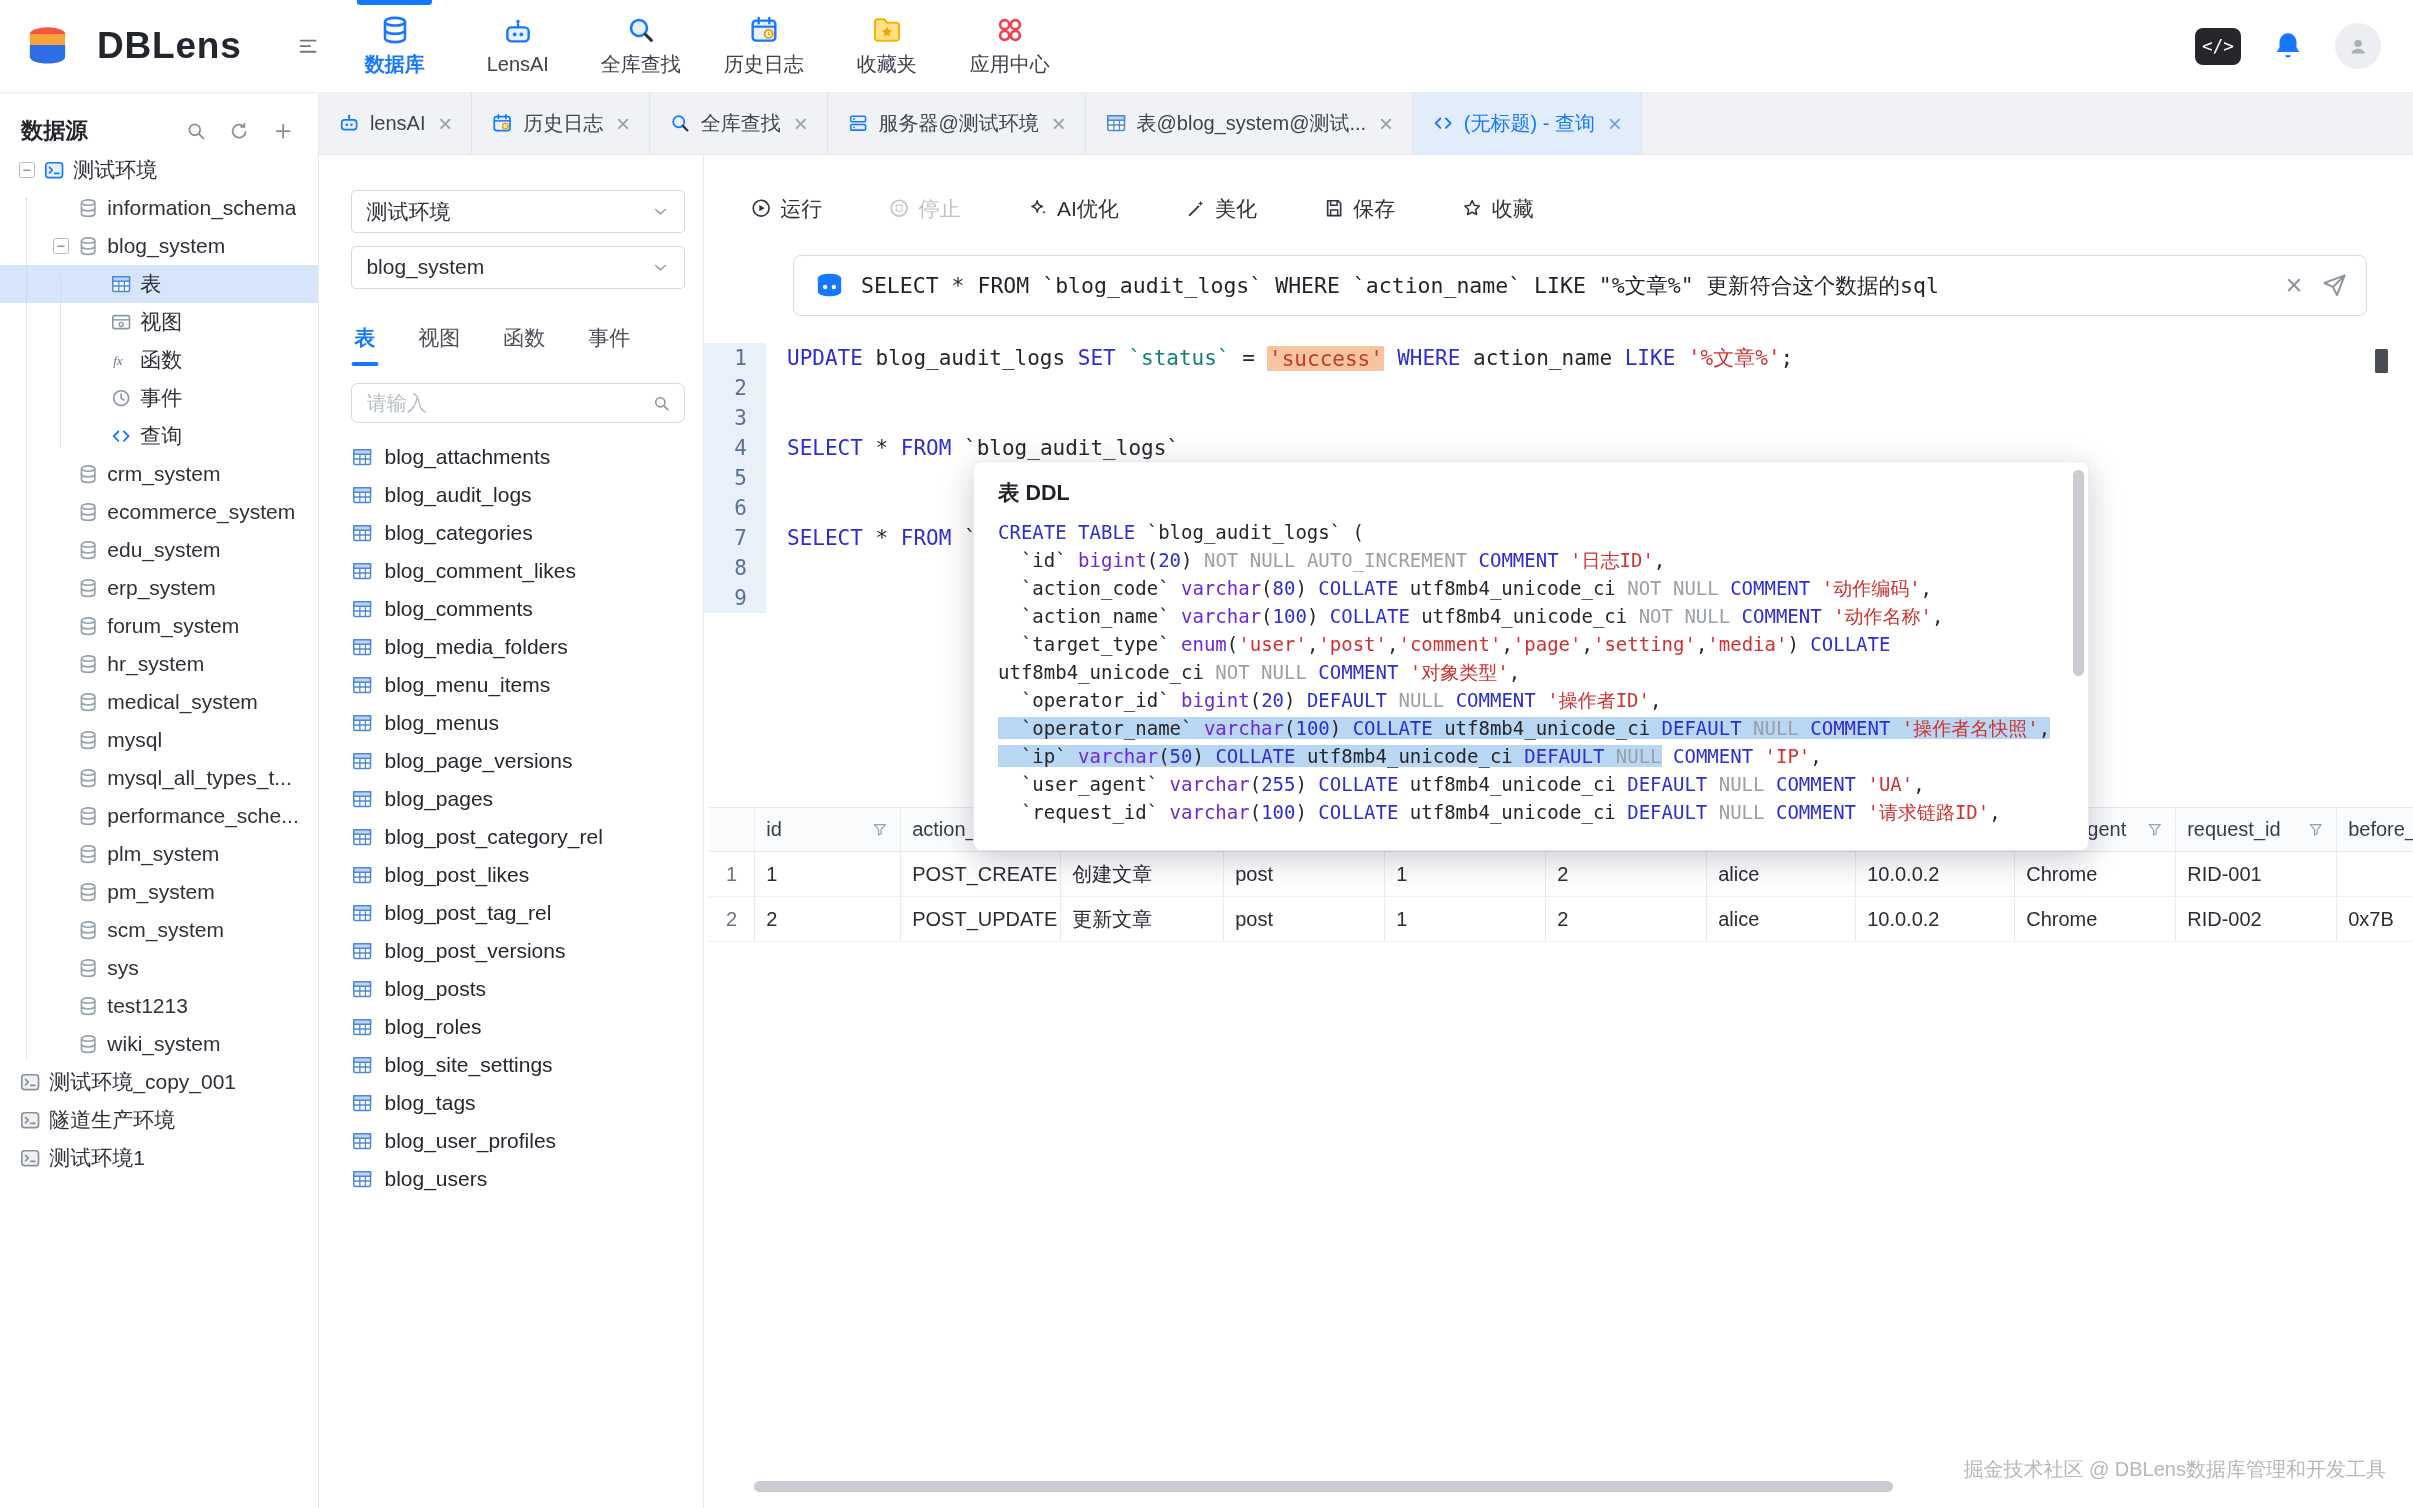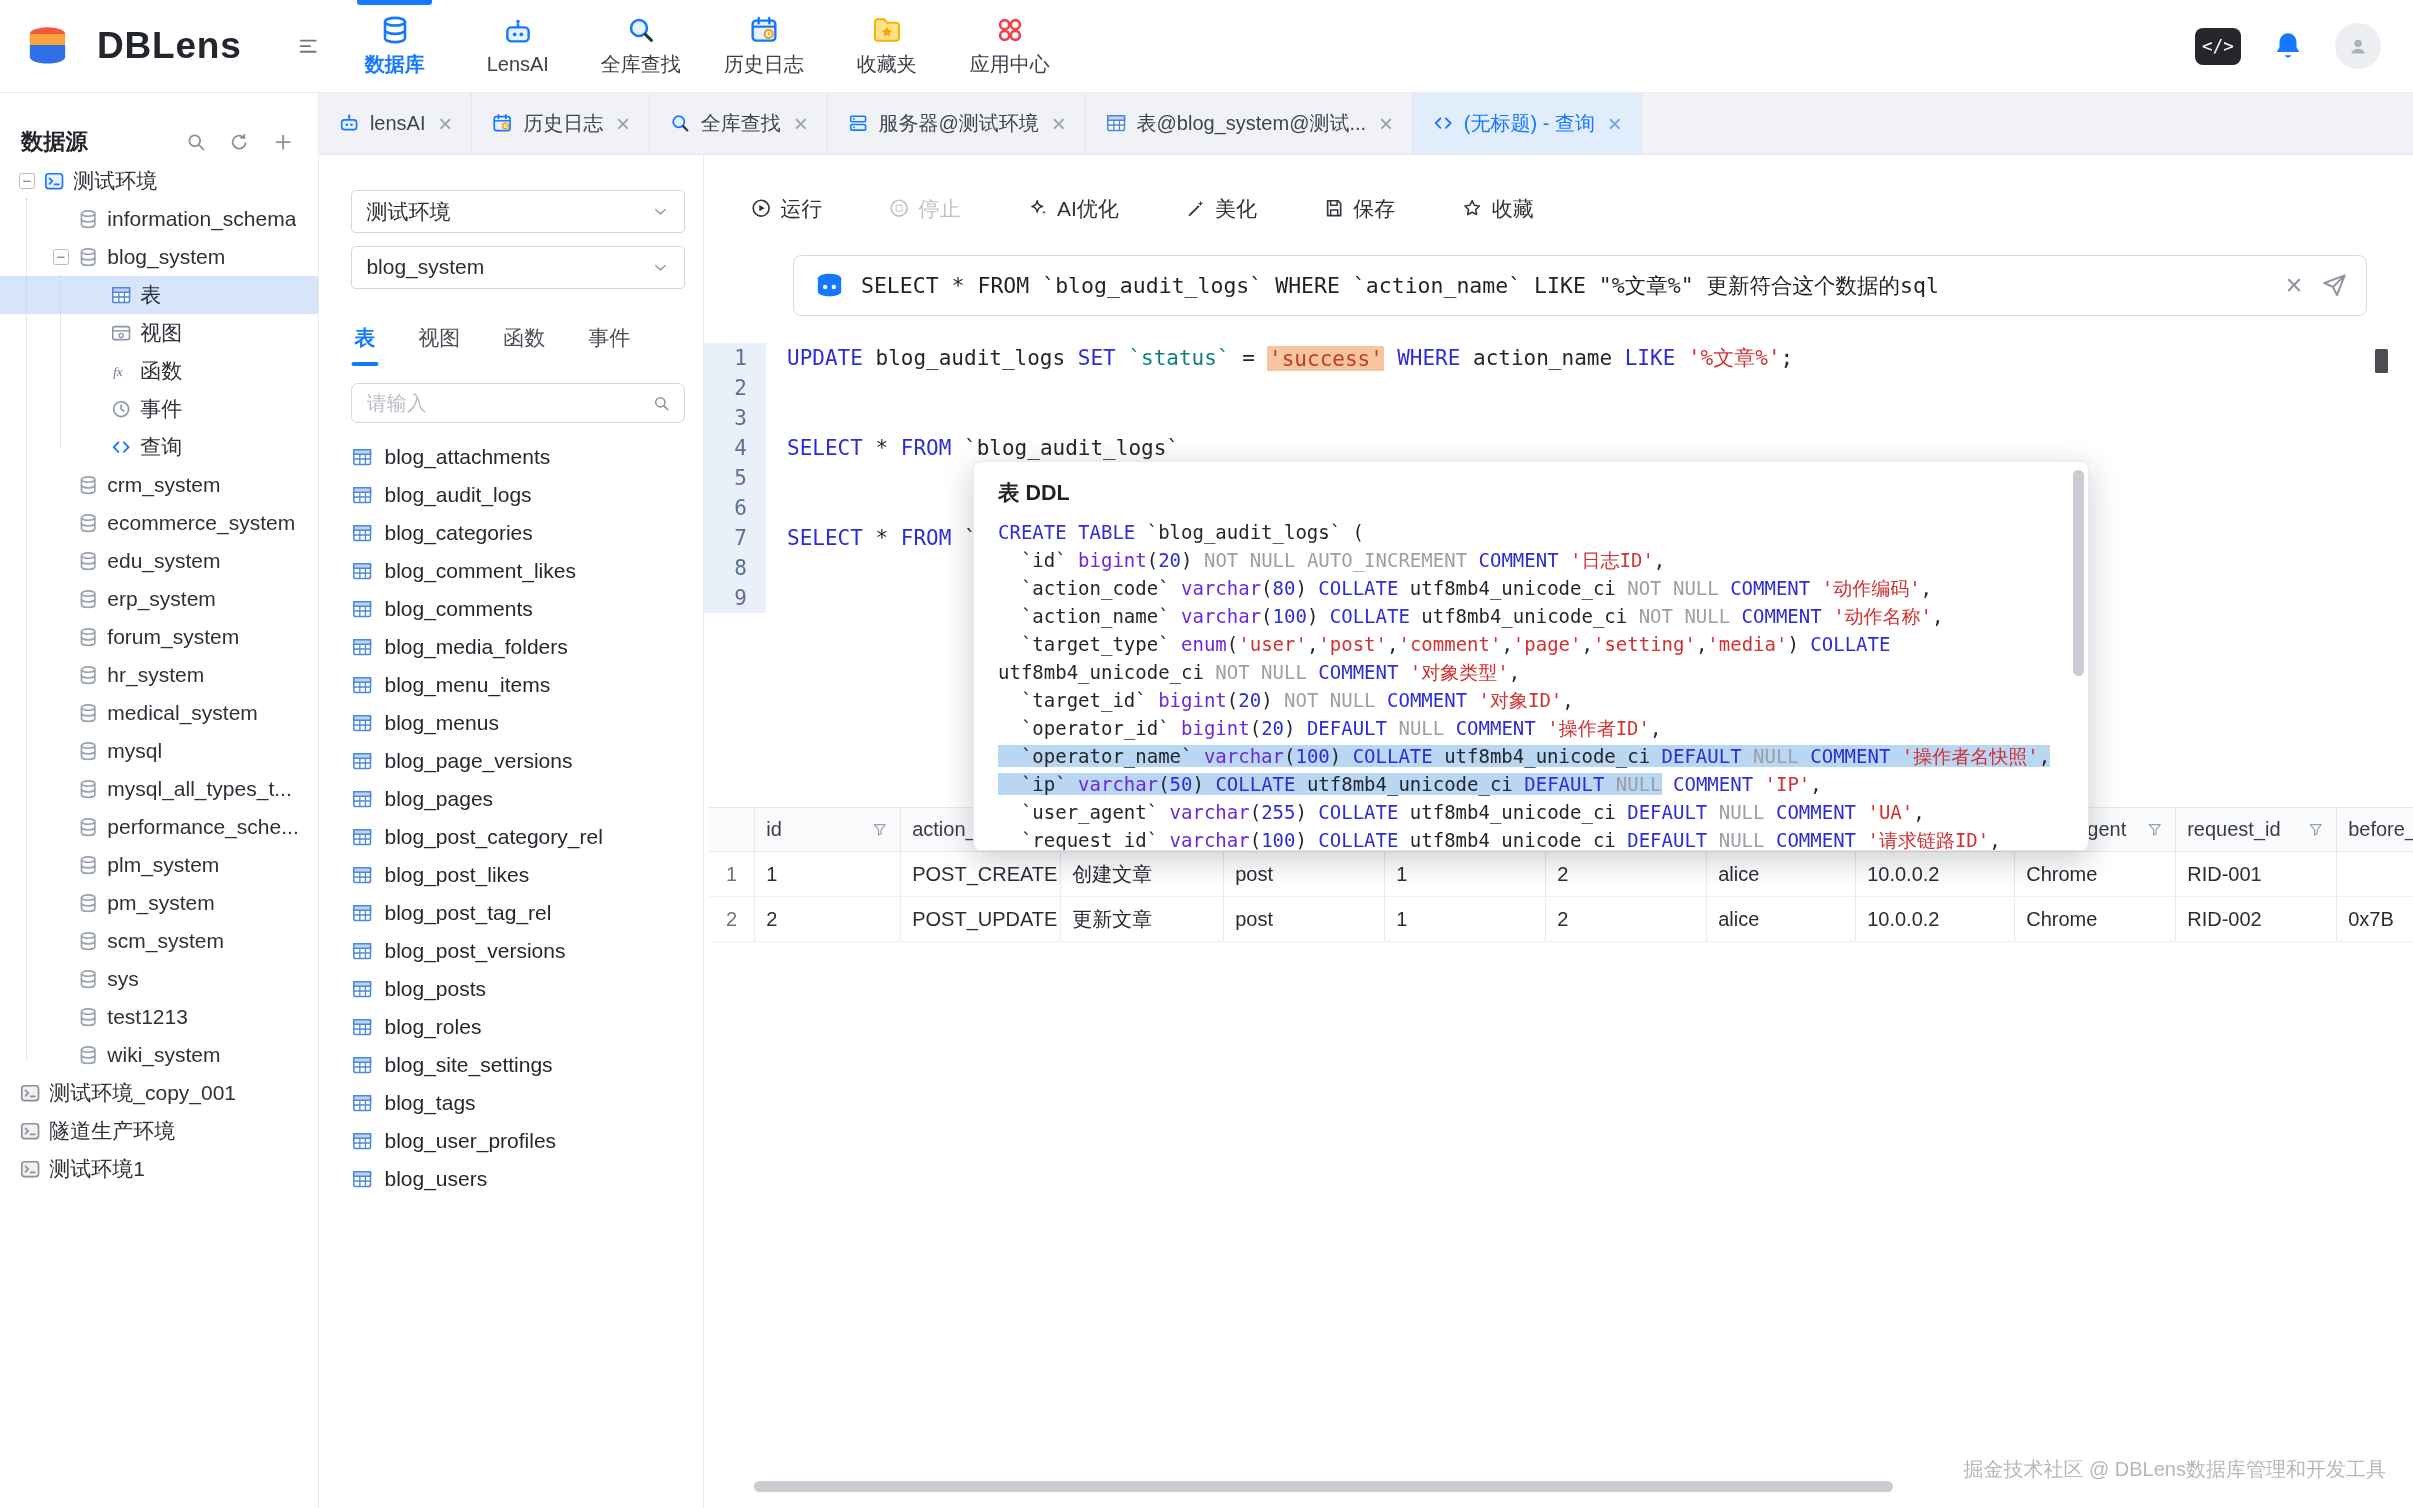--- a/index.html
+++ b/index.html
@@ -28,21 +28,21 @@
   .topbar-right{margin-left:auto;display:flex;align-items:center;gap:30px;padding-right:32px;}
   .code-chip{width:46px;height:37px;background:#26272b;border-radius:8px;color:#fff;display:flex;align-items:center;justify-content:center;font-family:"DejaVu Sans Mono",monospace;font-size:17.6px;}
   .bell-wrap{width:34px;height:34px;}
   .avatar{width:46px;height:46px;border-radius:50%;background:#eceef1;display:flex;align-items:center;justify-content:center;}
 
   
   .app-body{display:flex;height:1416px;}
 
   
   .sidebar{width:319px;border-right:0.8px solid #e9ebee;position:relative;flex:none;overflow:hidden;}
-  .sidebar-header{display:flex;align-items:center;margin:29px 24px 0 21px;height:40px;}
+  .sidebar-header{display:flex;align-items:center;margin:18px 24px 0 21px;height:40px;}
   .sidebar-title{font-size:22.3px;font-weight:700;color:#23262d;}
   .sidebar-tools{margin-left:auto;display:flex;gap:21px;color:#8a9099;}
   .tree{font-size:21px;color:#2d3138;}
   .tree-row{height:38px;display:flex;align-items:center;gap:8px;white-space:nowrap;overflow:hidden;cursor:pointer;}
   .tree-row.selected{background:#d6e5fa;}
   .expander{width:16px;height:16px;border:0.8px solid #b6bcc6;border-radius:2.4px;color:#6b7280;font-size:15px;line-height:13.6px;text-align:center;flex:none;background:#fff;}
   .exp-spacer{width:16px;flex:none;}
   .tree-label{overflow:hidden;}
   .guide{position:absolute;width:0;border-left:0.8px dotted #c9ced6;}
 
@@ -1107,21 +1107,20 @@
 
 <div class="ddl-popup">
   <div class="ddl-title">表 DDL</div>
   <div class="ddl-code" id="ddl-code">
       <div class="dline"><span class="tk-k">CREATE TABLE</span><span class="tk-p"> `blog_audit_logs` (</span></div>
       <div class="dline"><span class="tk-p">  `id` </span><span class="tk-t">bigint</span><span class="tk-p">(</span><span class="tk-n">20</span><span class="tk-p">) </span><span class="tk-m">NOT NULL</span><span class="tk-p"> </span><span class="tk-m">AUTO_INCREMENT</span><span class="tk-p"> </span><span class="tk-k">COMMENT</span><span class="tk-p"> </span><span class="tk-s">'日志ID'</span><span class="tk-p">,</span></div>
       <div class="dline"><span class="tk-p">  `action_code` </span><span class="tk-t">varchar</span><span class="tk-p">(</span><span class="tk-n">80</span><span class="tk-p">) </span><span class="tk-k">COLLATE</span><span class="tk-p"> utf8mb4_unicode_ci </span><span class="tk-m">NOT NULL</span><span class="tk-p"> </span><span class="tk-k">COMMENT</span><span class="tk-p"> </span><span class="tk-s">'动作编码'</span><span class="tk-p">,</span></div>
       <div class="dline"><span class="tk-p">  `action_name` </span><span class="tk-t">varchar</span><span class="tk-p">(</span><span class="tk-n">100</span><span class="tk-p">) </span><span class="tk-k">COLLATE</span><span class="tk-p"> utf8mb4_unicode_ci </span><span class="tk-m">NOT NULL</span><span class="tk-p"> </span><span class="tk-k">COMMENT</span><span class="tk-p"> </span><span class="tk-s">'动作名称'</span><span class="tk-p">,</span></div>
       <div class="dline"><span class="tk-p">  `target_type` </span><span class="tk-t">enum</span><span class="tk-p">(</span><span class="tk-s">'user'</span><span class="tk-p">,</span><span class="tk-s">'post'</span><span class="tk-p">,</span><span class="tk-s">'comment'</span><span class="tk-p">,</span><span class="tk-s">'page'</span><span class="tk-p">,</span><span class="tk-s">'setting'</span><span class="tk-p">,</span><span class="tk-s">'media'</span><span class="tk-p">) </span><span class="tk-k">COLLATE</span></div>
       <div class="dline"><span class="tk-p">utf8mb4_unicode_ci </span><span class="tk-m">NOT NULL</span><span class="tk-p"> </span><span class="tk-k">COMMENT</span><span class="tk-p"> </span><span class="tk-s">'对象类型'</span><span class="tk-p">,</span></div>
-      <div class="dline"><span class="tk-p">  `target_id` </span><span class="tk-t">bigint</span><span class="tk-p">(</span><span class="tk-n">20</span><span class="tk-p">) </span><span class="tk-m">NOT NULL</span><span class="tk-p"> </span><span class="tk-k">COMMENT</span><span class="tk-p"> </span><span class="tk-s">'对象ID'</span><span class="tk-p">,</span></div>
       <div class="dline"><span class="tk-p">  `operator_id` </span><span class="tk-t">bigint</span><span class="tk-p">(</span><span class="tk-n">20</span><span class="tk-p">) </span><span class="tk-k">DEFAULT</span><span class="tk-p"> </span><span class="tk-m">NULL</span><span class="tk-p"> </span><span class="tk-k">COMMENT</span><span class="tk-p"> </span><span class="tk-s">'操作者ID'</span><span class="tk-p">,</span></div>
       <div class="dline"><span class="tk-p hl">  `operator_name` </span><span class="tk-t hl">varchar</span><span class="tk-p hl">(</span><span class="tk-n hl">100</span><span class="tk-p hl">) </span><span class="tk-k hl">COLLATE</span><span class="tk-p hl"> utf8mb4_unicode_ci </span><span class="tk-k hl">DEFAULT</span><span class="tk-p hl"> </span><span class="tk-m hl">NULL</span><span class="tk-p hl"> </span><span class="tk-k hl">COMMENT</span><span class="tk-p hl"> </span><span class="tk-s hl">'操作者名快照'</span><span class="tk-p hl">,</span></div>
       <div class="dline"><span class="tk-p hl">  `ip` </span><span class="tk-t hl">varchar</span><span class="tk-p hl">(</span><span class="tk-n hl">50</span><span class="tk-p hl">) </span><span class="tk-k hl">COLLATE</span><span class="tk-p hl"> utf8mb4_unicode_ci </span><span class="tk-k hl">DEFAULT</span><span class="tk-p hl"> </span><span class="tk-m hl">NULL</span><span class="tk-p"> </span><span class="tk-k">COMMENT</span><span class="tk-p"> </span><span class="tk-s">'IP'</span><span class="tk-p">,</span></div>
       <div class="dline"><span class="tk-p">  `user_agent` </span><span class="tk-t">varchar</span><span class="tk-p">(</span><span class="tk-n">255</span><span class="tk-p">) </span><span class="tk-k">COLLATE</span><span class="tk-p"> utf8mb4_unicode_ci </span><span class="tk-k">DEFAULT</span><span class="tk-p"> </span><span class="tk-m">NULL</span><span class="tk-p"> </span><span class="tk-k">COMMENT</span><span class="tk-p"> </span><span class="tk-s">'UA'</span><span class="tk-p">,</span></div>
       <div class="dline"><span class="tk-p">  `request_id` </span><span class="tk-t">varchar</span><span class="tk-p">(</span><span class="tk-n">100</span><span class="tk-p">) </span><span class="tk-k">COLLATE</span><span class="tk-p"> utf8mb4_unicode_ci </span><span class="tk-k">DEFAULT</span><span class="tk-p"> </span><span class="tk-m">NULL</span><span class="tk-p"> </span><span class="tk-k">COMMENT</span><span class="tk-p"> </span><span class="tk-s">'请求链路ID'</span><span class="tk-p">,</span></div>
     </div>
   <div class="ddl-sb">
       <div class="ddl-thumb"></div>
     </div>
 </div>

